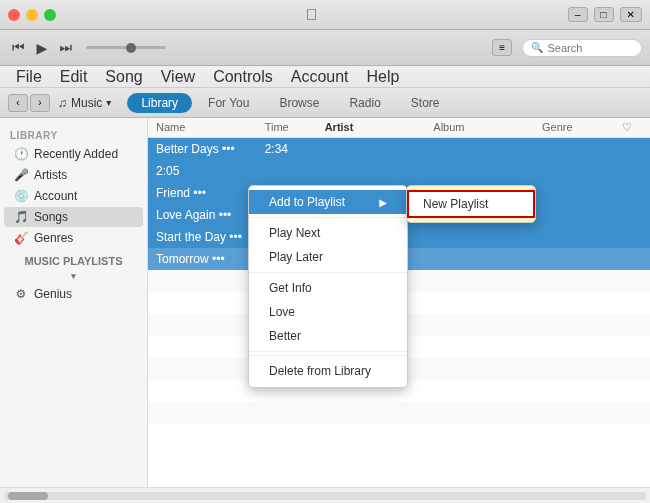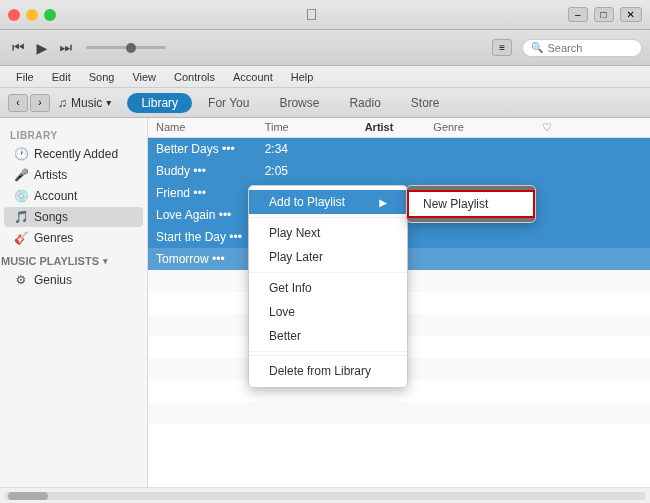--- a/index.html
+++ b/index.html
@@ -118,21 +118,21 @@
       background: linear-gradient(to bottom, #f0f0f0, #e8e8e8);
       border-bottom: 1px solid #ccc;
       display: flex;
       align-items: center;
       padding: 0 8px;
       height: 22px;
       gap: 2px;
     }
     .menu-item {
       padding: 2px 8px;
-      font-size: 11px;
+      font-size: 16px;
       color: #333;
       cursor: pointer;
       border-radius: 3px;
       text-align: center;
     }
 
     
     .nav-bar {
       background: linear-gradient(to bottom, #e8e8e8, #d8d8d8);
       border-bottom: 1px solid #b8b8b8;
@@ -233,21 +233,21 @@
     .table-header {
       display: grid;
       grid-template-columns: 1fr 60px 1fr 1fr 80px 20px;
       background: #f8f8f8;
       border-bottom: 1px solid #ddd;
       padding: 3px 8px;
       font-size: 11px;
       color: #666;
     }
     .col-header { font-size: 11px; color: #666; cursor: pointer; }
-    .col-header.sorted { color: #333; font-weight: 600; margin-left: 40px; }
+    .col-header.sorted { color: #333; font-weight: 600; }
 
     .table-body { flex: 1; overflow-y: auto; }
     .table-row {
       display: grid;
       grid-template-columns: 1fr 60px 1fr 1fr 80px 20px;
       padding: 3px 8px;
       font-size: 12px;
       color: #333;
       min-height: 22px;
       align-items: center;
@@ -280,21 +280,21 @@
     }
     .context-item.highlighted { background: #3b8fcc; color: white; }
     .context-divider { height: 1px; background: #eee; margin: 3px 0; }
     .submenu-arrow { font-size: 10px; }
 
     
     .submenu {
       position: absolute;
       top: 185px;
       left: 406px;
-      background: #737373;
+      background: #fef9c3;
       border: 1px solid #ccc;
       border-radius: 5px;
       box-shadow: 0 4px 12px rgba(0,0,0,0.25);
       min-width: 130px;
       padding: 4px 0;
       z-index: 101;
     }
     .submenu-item {
       padding: 5px 14px;
       font-size: 12px;
@@ -329,26 +329,27 @@
       width: 40px;
       height: 8px;
       background: #aaa;
       border-radius: 4px;
     }
 
     .music-playlist-section {
       display: flex;
       align-items: center;
       gap: 4px;
-      padding: 6px 1px 2px;
+      padding: 6px 10px 2px;
       font-size: 11px;
       font-weight: 700;
       color: #777;
       text-transform: uppercase;
       cursor: pointer;
+      flex-direction: column;
     }
     .expand-arrow { font-size: 9px; }
   </style>
 </head>
 <body>
 
 <div class="window-chrome">
   <div class="window-controls">
     <button class="win-btn win-close"></button>
     <button class="win-btn win-min"></button>
@@ -443,33 +444,33 @@
       <span class="sidebar-icon">⚙</span>
       <span>Genius</span>
     </div>
   </div>
 
   <div class="content-area">
     <div class="table-header">
       <span class="col-header">Name</span>
       <span class="col-header">Time</span>
       <span class="col-header sorted">Artist</span>
+      <span class="col-header">Album</span>
       <span class="col-header">Genre</span>
       <span class="col-header">♡</span>
     </div>
     <div class="table-body">
       <div class="table-row selected">
         <span>Better Days •••</span>
         <span>2:34</span>
         <span></span>
         <span></span>
         <span></span>
       </div>
       <div class="table-row selected">
-        <span>Buddy •••</span>
         <span>2:05</span>
         <span></span>
         <span></span>
         <span></span>
       </div>
       <div class="table-row selected">
         <span>Friend •••</span>
         <span>2:02</span>
         <span></span>
         <span></span>

